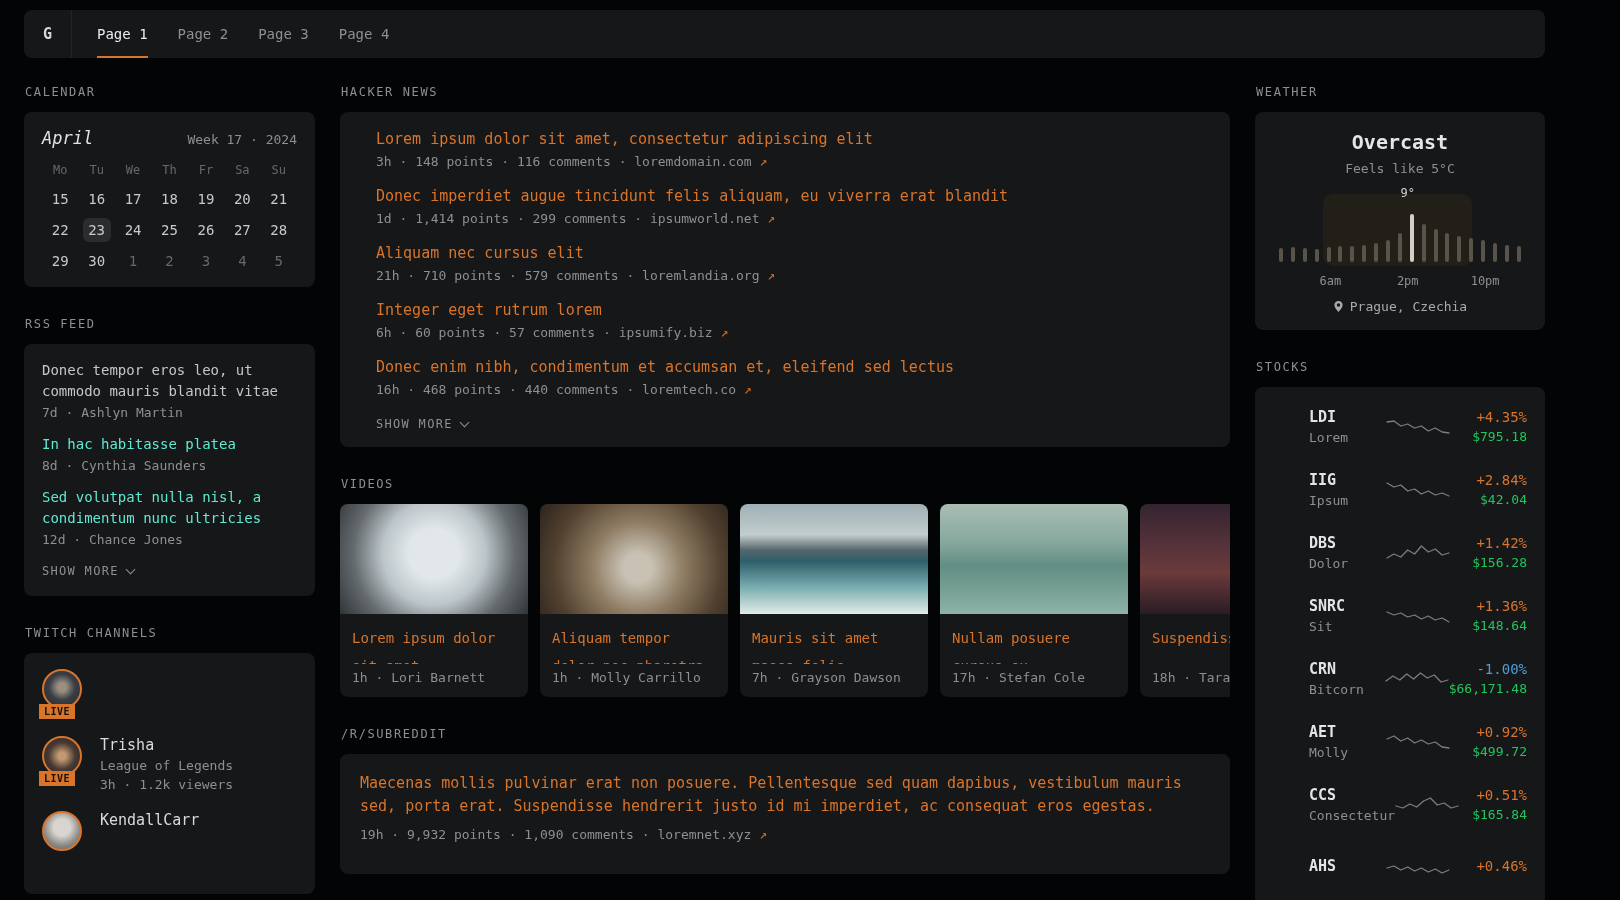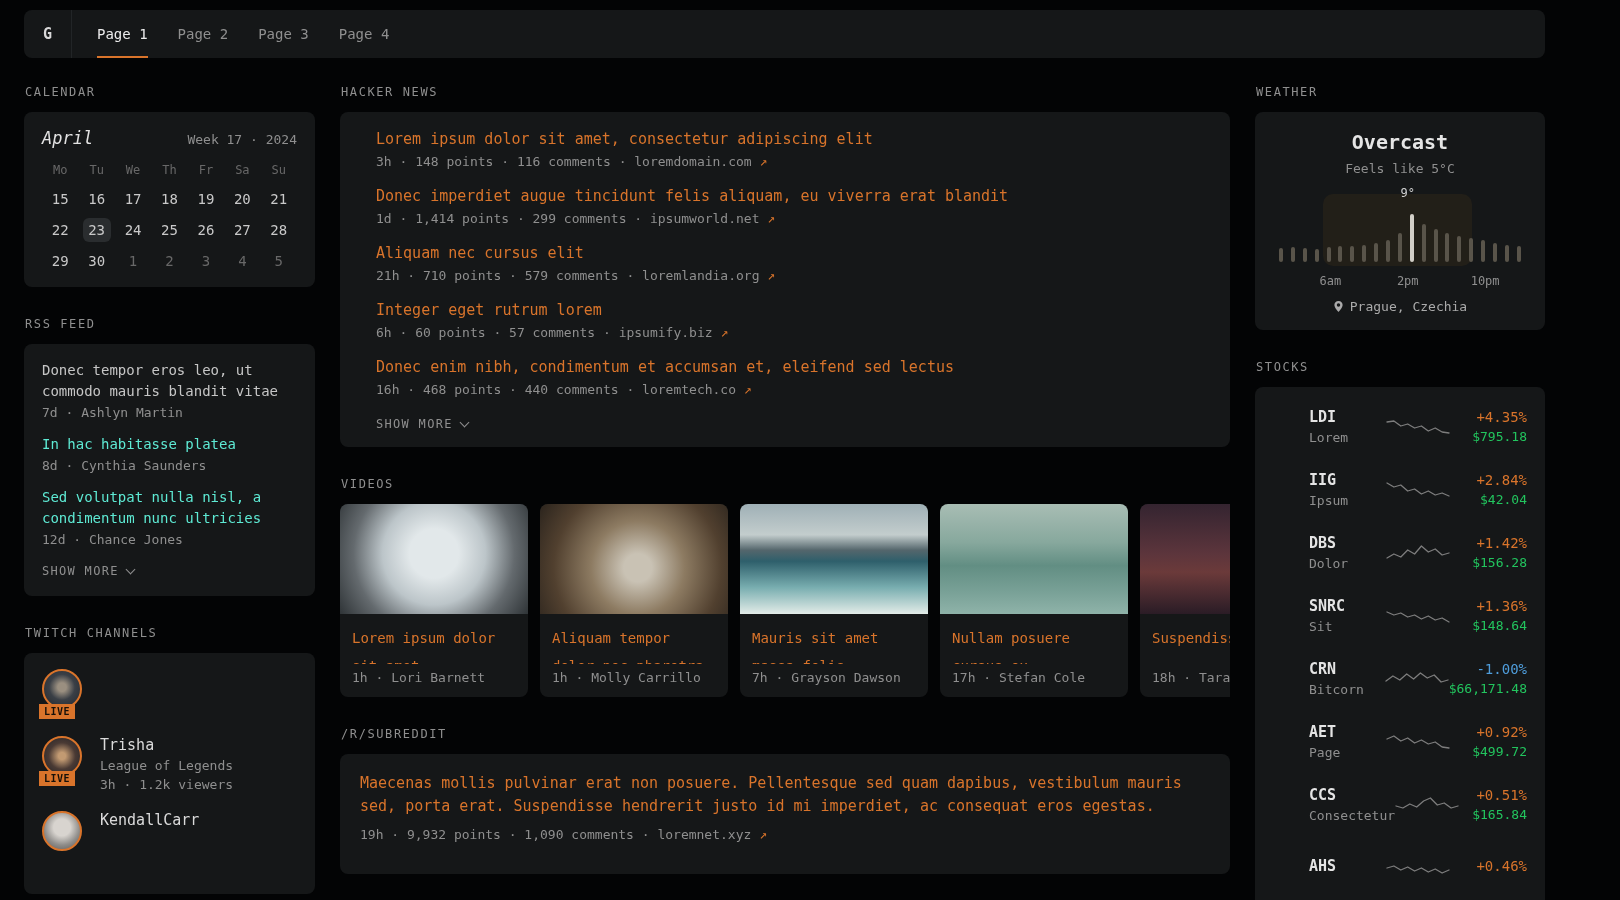--- a/index.html
+++ b/index.html
@@ -438,21 +438,21 @@
               </div>
             <div class="s-right">
               <div class="s-change neg">-1.00%</div>
               <div class="s-price">$66,171.48</div>
             </div>
           </div>
 
           <div class="stock-row">
             <div class="s-left">
               <div class="s-sym">AET</div>
-              <div class="s-name">Page</div>
+              <div class="s-name">Molly</div>
             </div>
             <div class="s-spark">
                 <svg width="64" height="26" viewBox="0 0 64 26">
                   <polyline points="1.0,10.0 7.9,7.0 14.8,12.0 21.7,9.0 28.6,14.0 35.4,11.0 42.3,15.0 49.2,13.0 56.1,18.0 63.0,19.0" fill="none" stroke="#7d7d7d" stroke-width="1.3" stroke-linejoin="round" stroke-linecap="round"></polyline>
                 </svg>
               </div>
             <div class="s-right">
               <div class="s-change">+0.92%</div>
               <div class="s-price">$499.72</div>
             </div>

